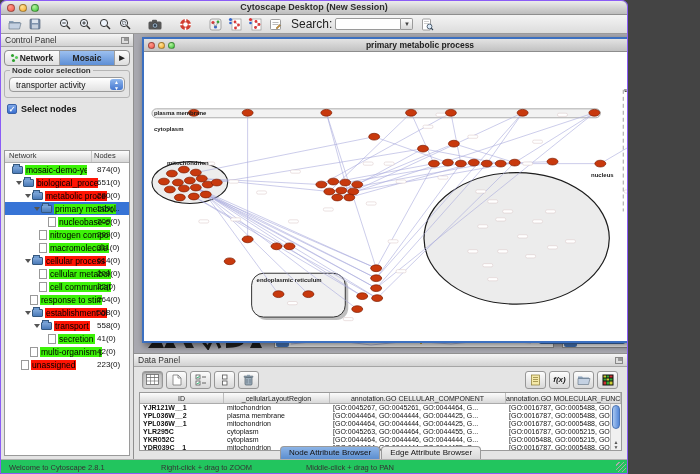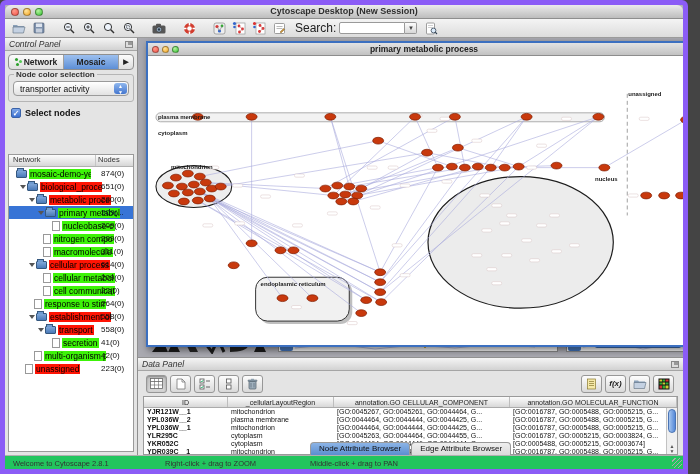--- a/index.html
+++ b/index.html
@@ -1,19 +1,19 @@
 <!DOCTYPE html>
 <html><head>
 <meta charset="utf-8">
 <style>
   * { margin:0; padding:0; box-sizing:border-box; }
   html,body { width:700px; height:474px; overflow:hidden; }
   body { font-family:"Liberation Sans", sans-serif; background:#444; }
-  .app { position:absolute; inset:0; width:688px; height:474px; background:#b2b2b8;
-         border-radius:6px 6px 0 0; overflow:hidden; border:5px solid #8b5cf6; }
+  .app { position:absolute; inset:0; width:628px; height:474px; background:#b2b2b8;
+         border-radius:6px 6px 0 0; overflow:hidden; border:1px solid #8b5cf6; }
 
   
   .titlebar { position:absolute; left:0; top:0; right:0; height:14px;
     background:linear-gradient(#ececec,#cfcfcf 60%,#bdbdbd); border-bottom:1px solid #8e8e8e;
     border-radius:6px 6px 0 0; }
   .lights { position:absolute; left:6px; top:3px; display:flex; gap:4px; }
   .light { width:8px; height:8px; border-radius:50%; border:1px solid rgba(0,0,0,.35); }
   .light.r { background:radial-gradient(circle at 35% 30%, #ff9a8a,#f4554a); }
   .light.y { background:radial-gradient(circle at 35% 30%, #ffe49a,#f5a623); }
   .light.g { background:radial-gradient(circle at 35% 30%, #b8f3a0,#35c434); }
@@ -31,21 +31,21 @@
     border-radius:2px 0 0 2px; font-size:8px; padding:0 2px; }
   .combo-arrow { width:12px; height:12px; border:1px solid #9a9a9a; border-left:none;
     background:linear-gradient(#fdfdfd,#d7d7d7); border-radius:0 2px 2px 0;
     font-size:6px; color:#444; display:flex; align-items:center; justify-content:center; }
 
   
   .control-panel { position:absolute; left:0; top:33px; width:133px; bottom:14px;
     background:#e4e4e4; border-right:1px solid #8f8f8f; }
   .panel-head { height:13px; background:linear-gradient(#f5f5f5,#d2d2d2);
     border-bottom:1px solid #a5a5a5; font-size:8.5px; color:#333; padding:1px 4px;
-    display:flex; justify-content:space-between; align-items:center;font-style:italic; }
+    display:flex; justify-content:space-between; align-items:center; }
   .float-ic { width:8px; height:7px; border:1px solid #888; background:#ddd; position:relative; }
   .float-ic:before { content:""; position:absolute; right:0; top:0; width:4px; height:3px; background:#999; }
 
   .seg-tabs { display:flex; margin:3px 3px 0 3px; height:16px; border:1px solid #8f8f8f;
     border-radius:4px; overflow:hidden; background:linear-gradient(#fcfcfc,#dedede); }
   .seg { flex:1; font-size:8.5px; font-weight:bold; color:#222; display:flex;
     align-items:center; justify-content:center; gap:2px; border-right:1px solid #9f9f9f; }
   .seg.active { background:linear-gradient(#9cc0ef,#5d8fd6); }
   .seg.arrow { flex:0 0 14px; font-size:7px; border-right:none; }
   .net-ic { width:7px; height:8px; position:relative; }

